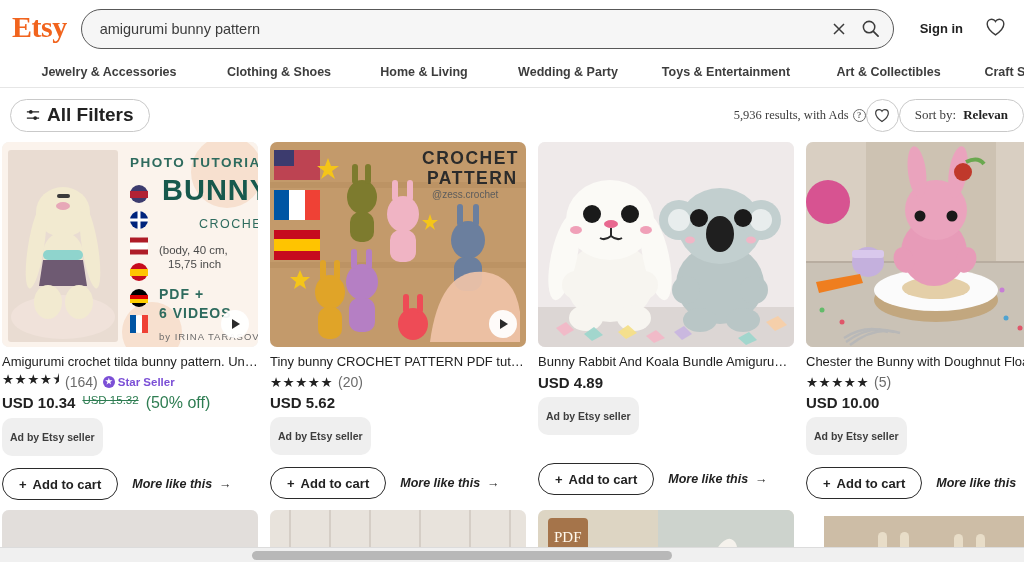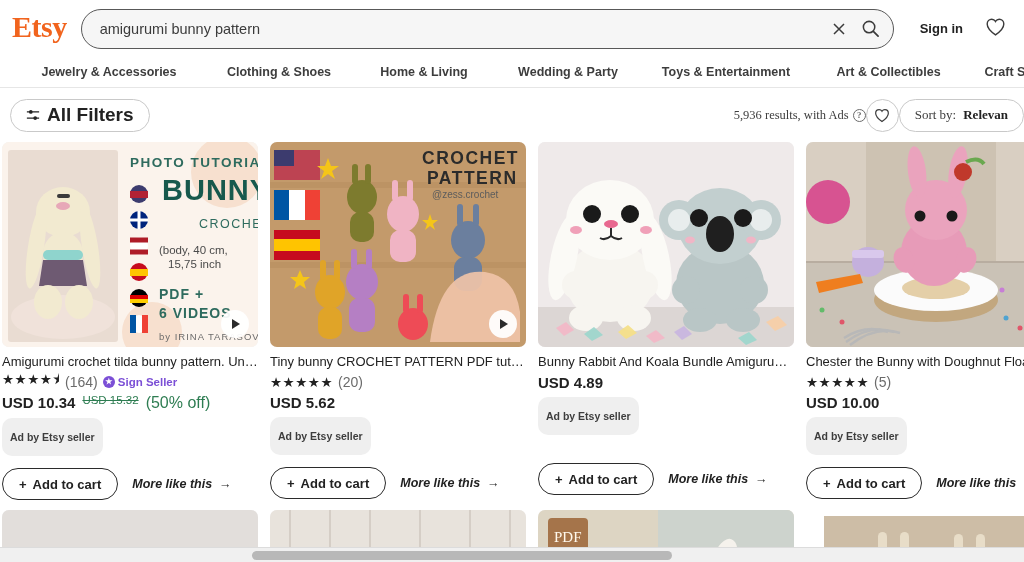--- a/index.html
+++ b/index.html
@@ -295,21 +295,21 @@
           </g>
         </svg>
         <div class="play-btn"></div>
       </div>
       <div class="title">Amigurumi crochet tilda bunny pattern. Unclot...</div>
       <div class="rating-row">
         <span class="stars">★★★★⯨</span>
         <span class="rcount">(164)</span>
         <span class="star-seller">
           <span class="ss-dot">★</span>
-          <span>Sign Seller</span>
+          <span>Star Seller</span>
         </span>
       </div>
       <div class="price-row">
         <span class="price">USD 10.34</span>
         <span class="orig">USD 15.32</span>
         <span class="off">(50% off)</span>
       </div>
       <div class="adbadge">Ad by Etsy seller</div>
       <div class="actions">
         <div class="cart-btn">

